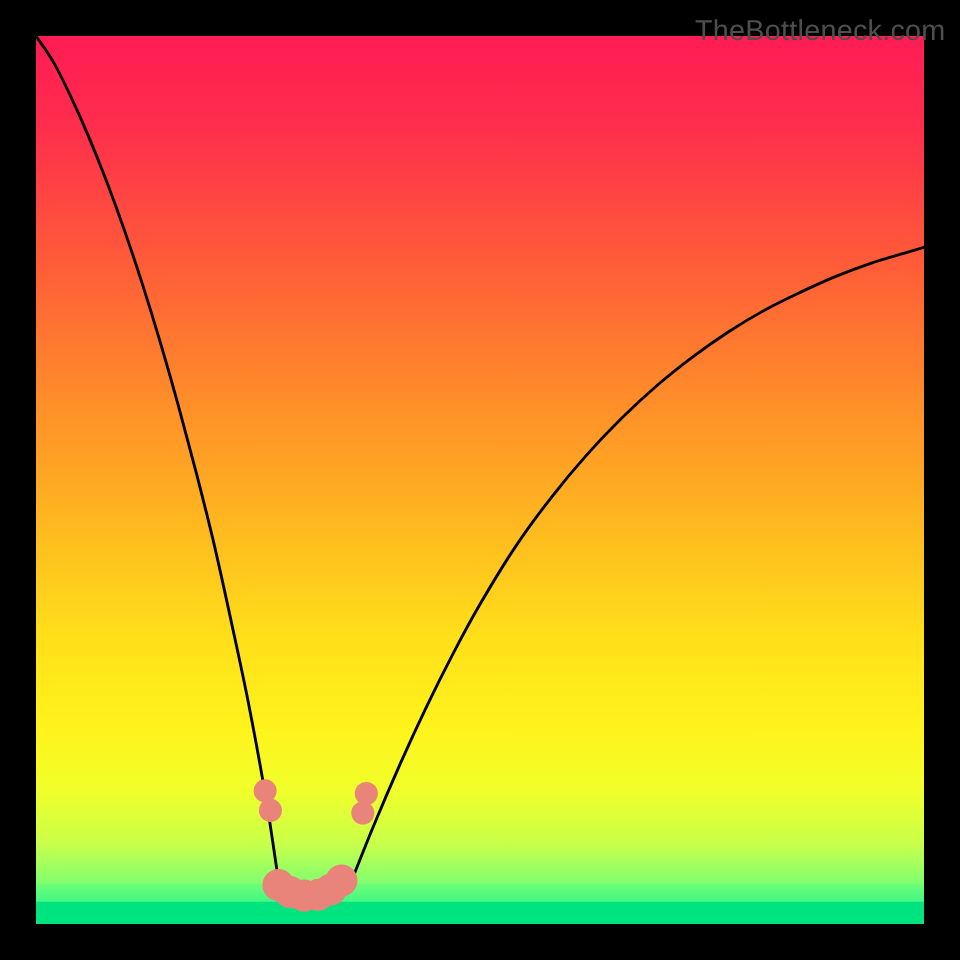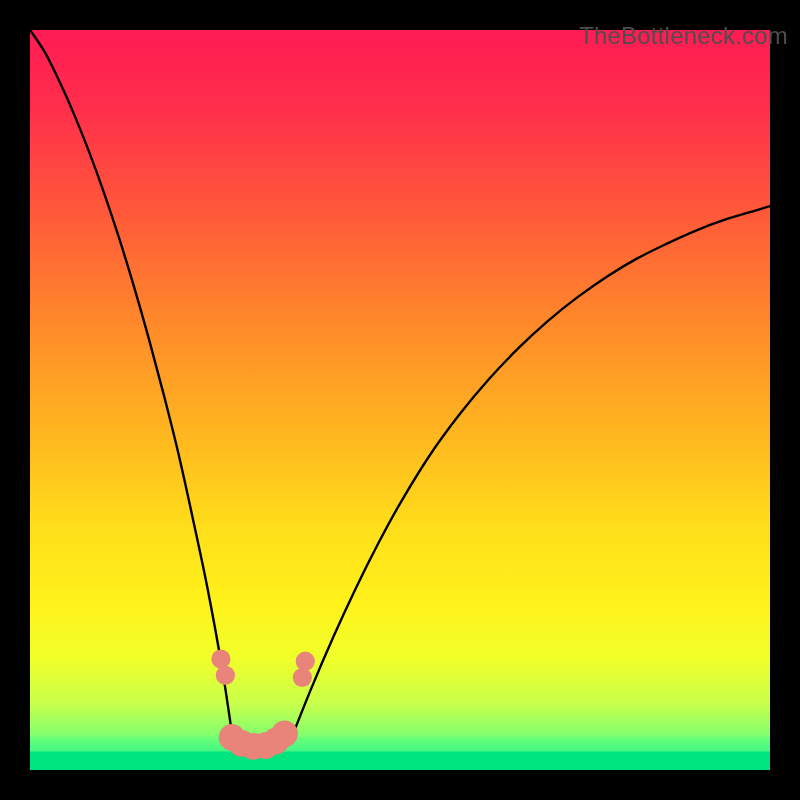--- a/index.html
+++ b/index.html
@@ -14,21 +14,21 @@
   .frame {
     position: absolute;
     left: 30px;
     top: 30px;
     width: 740px;
     height: 740px;
     background: #000;
   }
   .watermark {
     position: absolute;
-    top: 22px;
+    top: 12px;
     right: 12px;
     color: #4e4e4e;
     font-size: 24px;
     font-weight: 500;
     letter-spacing: 0.2px;
     z-index: 50;
   }
   svg.plot {
     position: absolute;
     left: 0; top: 0;

